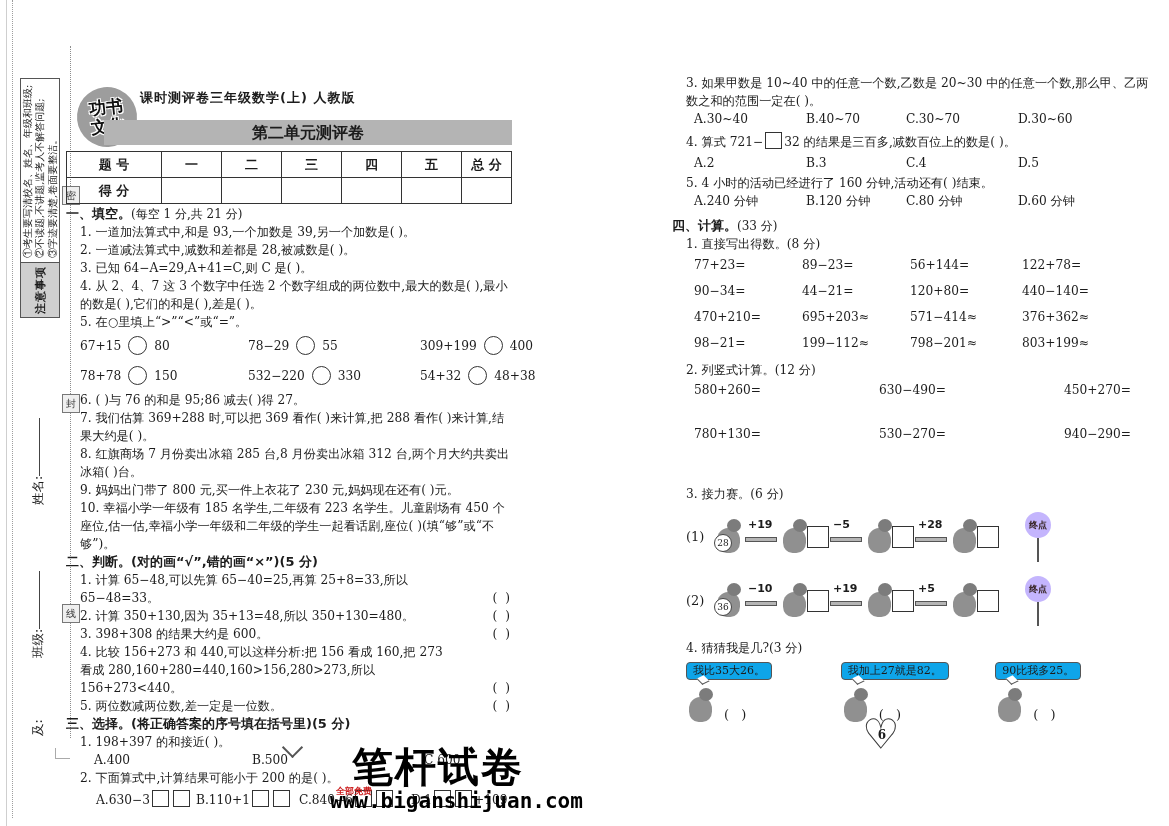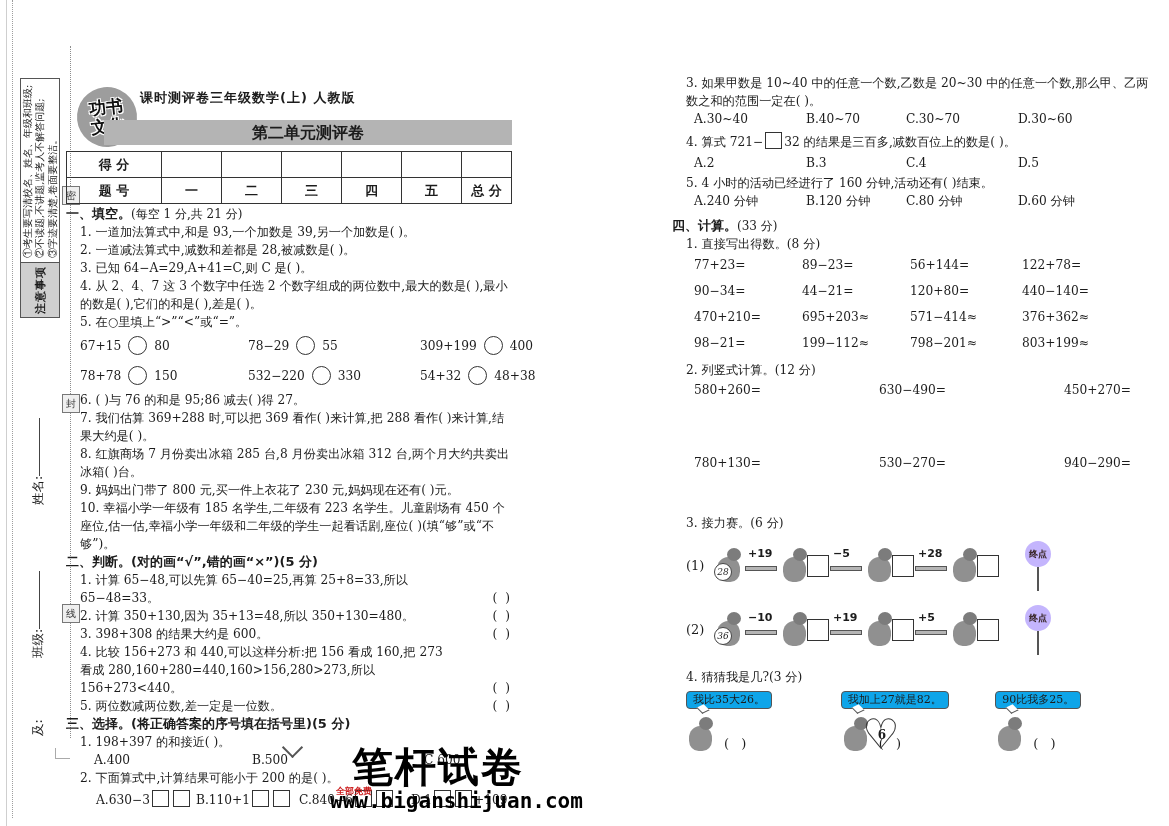--- a/index.html
+++ b/index.html
@@ -65,21 +65,21 @@
         margin:0 7px;background:#fff;}
 
   .direct-grid{display:grid;grid-template-columns:108px 108px 112px auto;row-gap:8px;
                padding-left:22px;margin-top:3px;}
   .colcalc{display:grid;grid-template-columns:185px 185px auto;padding-left:22px;}
 
   
   .relay-row{display:flex;align-items:center;height:60px;margin-top:4px;padding-left:14px;}
   .rno{width:28px;font-size:13px;}
   .rg{display:flex;align-items:center;}
-  .blob{position:relative;width:30px;height:36px;flex:none;font-style:italic;}
+  .blob{position:relative;width:30px;height:36px;flex:none;}
   .b-body{position:absolute;left:3px;top:9px;width:23px;height:25px;background:#909090;
           border-radius:48% 48% 42% 42%;}
   .b-head{position:absolute;left:13px;top:0;width:14px;height:13px;background:#7c7c7c;border-radius:50%;}
   .badge{position:absolute;left:0;top:15px;width:16px;height:16px;border-radius:50%;background:#fff;
          border:1px solid #444;font-size:9px;line-height:16px;text-align:center;}
   .abox{width:20px;height:20px;background:#fff;border:1.4px solid #333;margin-left:-3px;flex:none;}
   .bw{position:relative;width:36px;height:38px;flex:none;}
   .op{position:absolute;top:-2px;left:4px;font-size:11px;font-weight:bold;font-family:"DejaVu Sans",sans-serif;}
   .bar{position:absolute;top:19px;left:1px;width:30px;height:3px;background:#b5b5b5;border:1px solid #555;}
   .finish{margin-left:26px;display:flex;flex-direction:column;align-items:center;}
@@ -146,37 +146,37 @@
 
   <div class="logo">
     <span>功书</span>
     <span>文化</span>
   </div>
   <div class="main-title">课时测评卷三年级数学(上) 人教版</div>
   <div class="band">第二单元测评卷</div>
 
   <table class="score">
     <tbody>
+      <tr id="score-row1">
+          <td class="lab">题 号</td>
+          <td class="mid">一</td>
+          <td class="mid">二</td>
+          <td class="mid">三</td>
+          <td class="mid">四</td>
+          <td class="mid">五</td>
+          <td>总 分</td>
+        </tr>
       <tr id="score-row2">
           <td class="lab">得 分</td>
           <td class="mid"></td>
           <td class="mid"></td>
           <td class="mid"></td>
           <td class="mid"></td>
           <td class="mid"></td>
           <td></td>
-        </tr>
-      <tr id="score-row1">
-          <td class="lab">题 号</td>
-          <td class="mid">一</td>
-          <td class="mid">二</td>
-          <td class="mid">三</td>
-          <td class="mid">四</td>
-          <td class="mid">五</td>
-          <td>总 分</td>
         </tr>
     </tbody>
   </table>
 
   <div class="colL">
     <div class="sec-title"><span>一、填空。</span><span class="sec-note">(每空 1 分,共 21 分)</span></div>
     <div id="fill-a">
         <div class="q">1. 一道加法算式中,和是 93,一个加数是 39,另一个加数是(      )。</div>
         <div class="q">2. 一道减法算式中,减数和差都是 28,被减数是(      )。</div>
         <div class="q">3. 已知 64−A=29,A+41=C,则 C 是(      )。</div>
@@ -293,21 +293,21 @@
         <span>798−201≈</span>
         <span>803+199≈</span>
       </div>
 
     <div class="q" style="margin-top:9px">2. 列竖式计算。(12 分)</div>
     <div class="colcalc" id="colcalc-1" style="margin-top:2px">
         <span>580+260=</span>
         <span>630−490=</span>
         <span>450+270=</span>
       </div>
-    <div class="colcalc" id="colcalc-2" style="margin-top:55px">
+    <div class="colcalc" id="colcalc-2" style="margin-top:26px">
         <span>780+130=</span>
         <span>530−270=</span>
         <span>940−290=</span>
       </div>
 
     <div class="q" style="margin-top:42px">3. 接力赛。(6 分)</div>
     <div id="relay-rows">
         <div class="relay-row">
           <span class="rno">(1)</span>
           <span class="rg">

